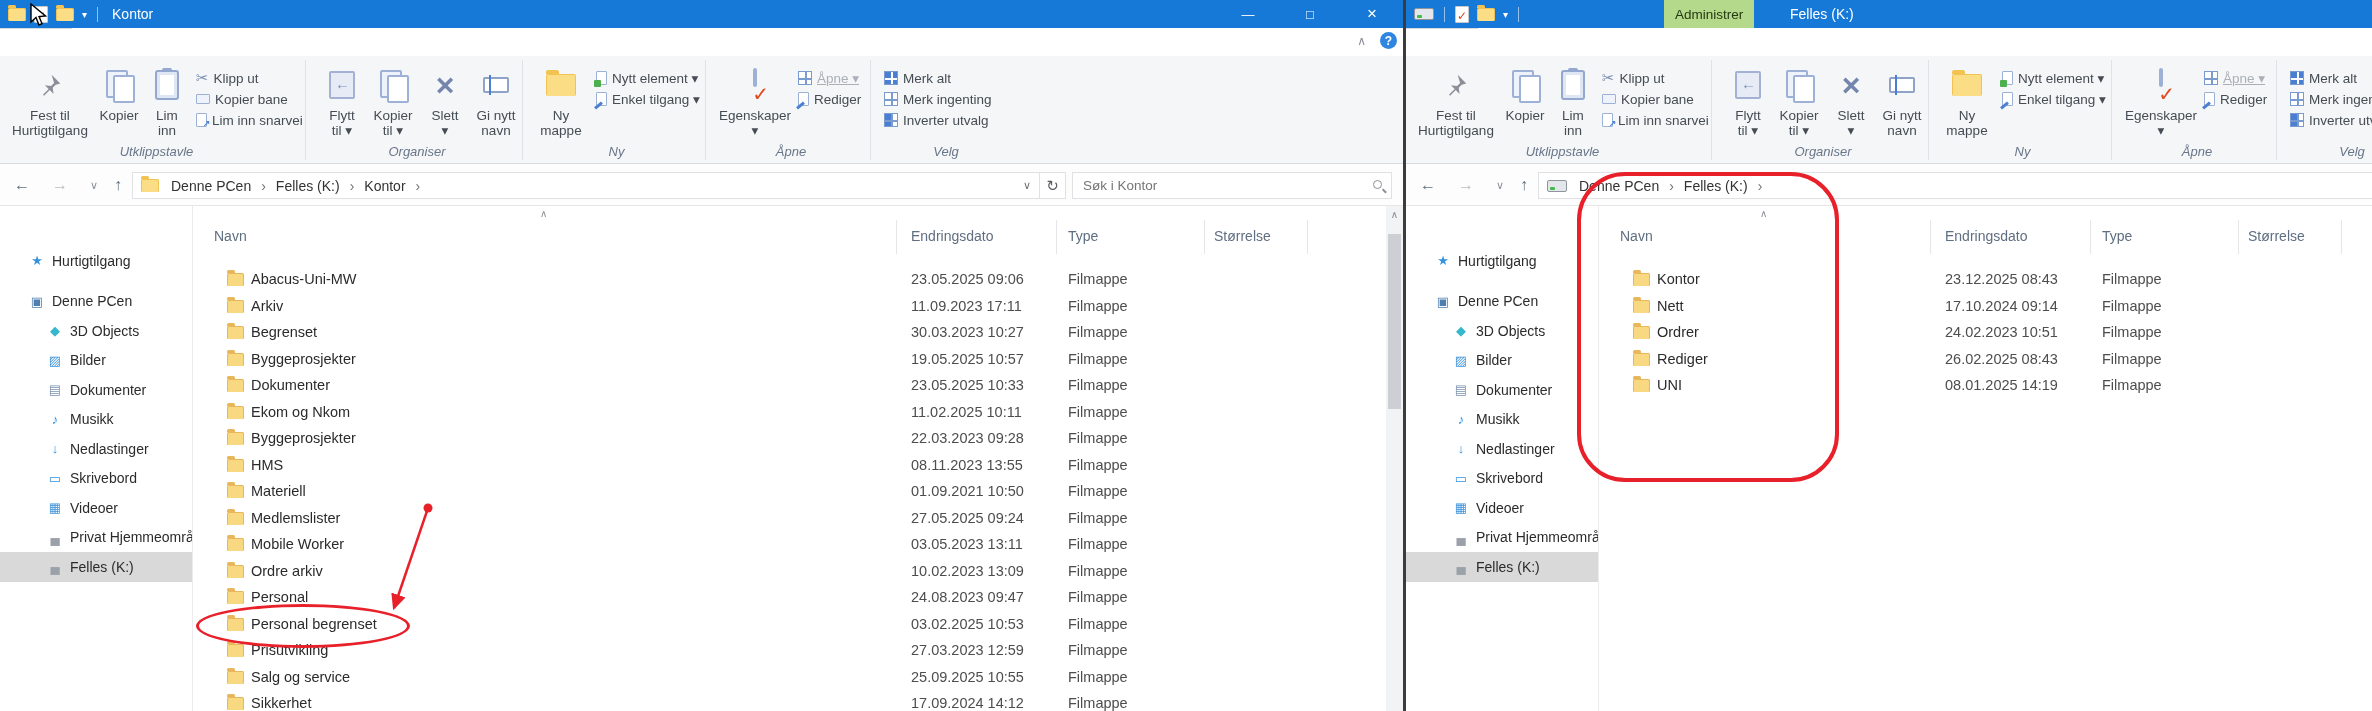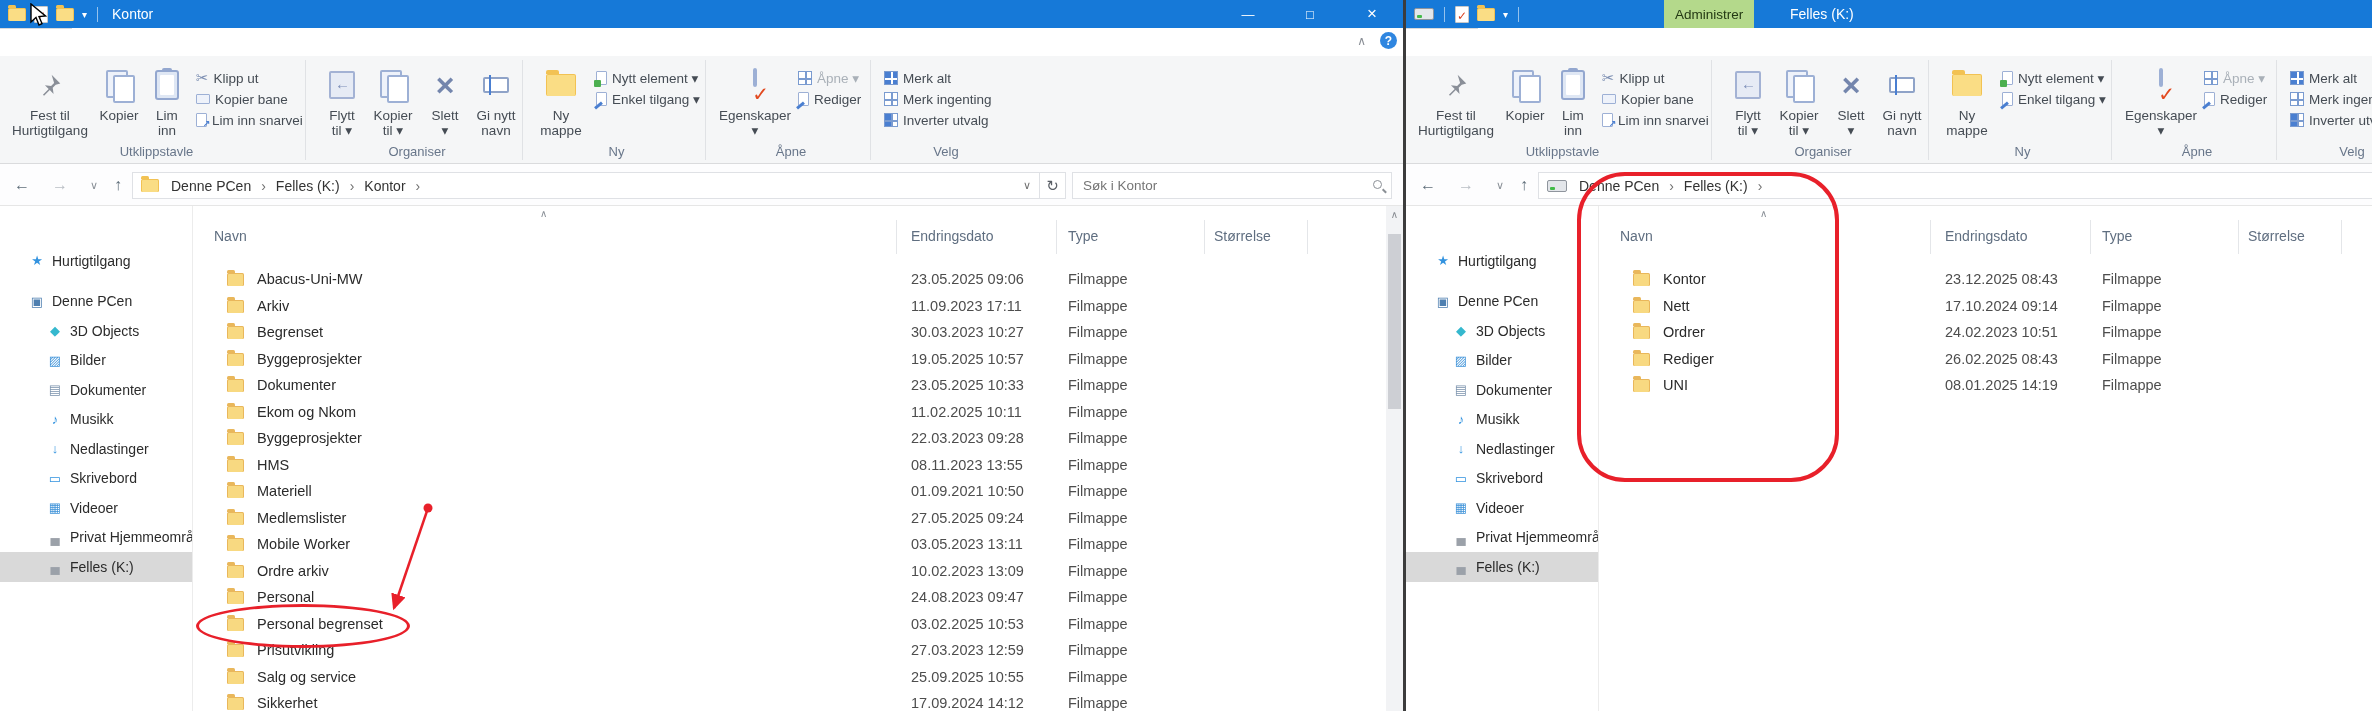--- a/index.html
+++ b/index.html
@@ -42,22 +42,22 @@
   .help-circle { width:17px; height:17px; border-radius:50%; background:#2f86e0; color:#fff; font-size:12px; font-weight:bold;
     display:flex; align-items:center; justify-content:center; }
 
   
   .ribbon { position:absolute; top:56px; left:0; right:0; height:108px; background:#f5f6f7; border-bottom:1px solid #dadbdd; }
   .rb-big { position:absolute; top:4px; height:98px; text-align:center; font-size:13.5px; color:#454c54; line-height:15px; }
   .rb-big .icwrap { position:absolute; top:6px; left:0; right:0; height:38px; display:flex; align-items:center; justify-content:center; }
   .rb-big .l1 { position:absolute; top:48px; left:0; right:0; white-space:nowrap; }
   .rb-big .l2 { position:absolute; top:63px; left:0; right:0; white-space:nowrap; }
   .rb-sm { position:absolute; height:20px; display:flex; align-items:center; gap:5px; font-size:13.5px; color:#454c54; white-space:nowrap; }
-  .rb-sm.dis { color:#a9b0b8; }
-  .rb-gl { position:absolute; top:88px; height:16px; font-size:13px; color:#68768a; text-align:center; }
+  .rb-sm.dis { color:#a9b0b8;text-decoration:underline; }
+  .rb-gl { position:absolute; top:88px; height:16px; font-size:13px; color:#68768a; text-align:center;font-style:italic; }
   .rb-sep { position:absolute; top:4px; height:100px; width:1px; background:#e0e2e5; }
   .ic-copy { position:relative; width:26px; height:30px; }
   .ic-copy::before { content:""; position:absolute; left:0; top:0; width:18px; height:24px; background:#eef2fa; border:2px solid #9db0d5; border-radius:2px; }
   .ic-copy::after { content:""; position:absolute; left:7px; top:5px; width:18px; height:24px; background:#fff; border:2px solid #9db0d5; border-radius:2px; }
   .ic-paste { width:24px; height:30px; background:#dfe7f4; border:2px solid #93a7cf; border-radius:3px; position:relative; }
   .ic-paste::before { content:""; position:absolute; left:5px; top:-4px; width:10px; height:4px; background:#93a7cf; border-radius:2px 2px 0 0; }
   .ic-paste::after { content:""; position:absolute; left:3px; top:3px; right:3px; bottom:3px; background:#fff; border-radius:1px; }
   .ic-move { width:26px; height:28px; background:#e6ebf5; border:2px solid #a3b2d4; border-radius:2px; position:relative; }
   .ic-move .gl { position:absolute; right:3px; top:3px; font-size:15px; font-weight:bold; color:#7d8fb8; }
   .ic-x { font-size:32px; font-weight:bold; color:#7486ad; line-height:30px; }
@@ -116,21 +116,21 @@
   .win.left  .listpane { right:18px; }
   .win.right .listpane { right:0; }
   .cols { position:absolute; top:16px; left:0; right:0; height:30px; font-size:14px; color:#5f6e80; }
   .cols .hc { position:absolute; top:0; line-height:28px; white-space:nowrap; }
   .hname { left:20px; } .hdate { left:calc(var(--cd) + 15px); } .htype { left:calc(var(--cd) + 172px); } .hsize { left:calc(var(--cd) + 318px); }
   .hdiv { position:absolute; top:-2px; height:34px; width:1px; background:#e4e6e9; }
   .sortc { position:absolute; top:-14px; left:calc(var(--cd)/2 - 5px); color:#8a9097; font-size:10px; }
   .rows { position:absolute; top:60px; left:0; right:0; }
   .row { position:relative; height:26.5px; }
   .row .cell { position:absolute; top:0; line-height:26.5px; white-space:nowrap; font-size:14.5px; }
-  .row .name { left:63px; color:#2b2b2b; }
+  .row .name { left:57px; color:#2b2b2b; }
   .row .date { left:calc(var(--cd) + 15px); color:#4d4d4d; }
   .row .type { left:calc(var(--cd) + 172px); color:#4d4d4d; }
   .row .size { left:calc(var(--cd) + 308px); width:66px; text-align:right; color:#4d4d4d; }
   .ico-folder { position:absolute; left:33px; top:7px; width:17px; height:13px; background:#e9b75b; border-radius:1.5px; }
   .ico-folder::before { content:""; position:absolute; left:0; top:-3px; width:8px; height:3px; background:#e9b75b; border-radius:1.5px 1.5px 0 0; }
   .ico-folder::after { content:""; position:absolute; left:1px; top:1px; right:1px; bottom:0; background:#f8d981; border-radius:1px; }
   .ico-file { position:absolute; left:34px; top:5px; width:13px; height:16px; background:#fff; border:1px solid #b9bec4; border-radius:1px; }
   .ico-file::before { content:""; position:absolute; right:-1px; top:-1px; border-style:solid; border-width:0 5px 5px 0; border-color:#fff #fff #dfe2e6 #dfe2e6; }
   .row .ico-file { display:none; }
   .row.file .ico-file { display:block; }

